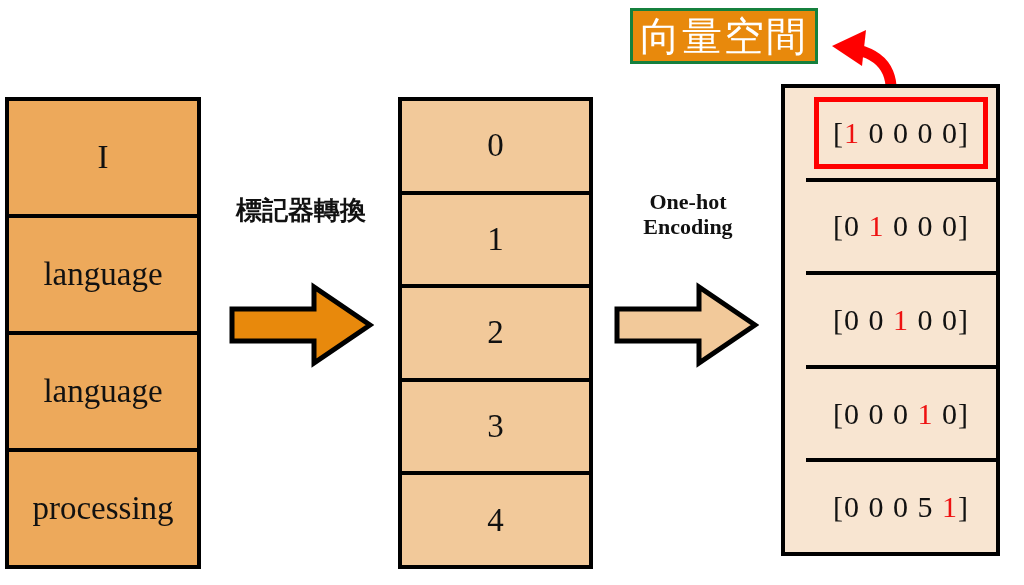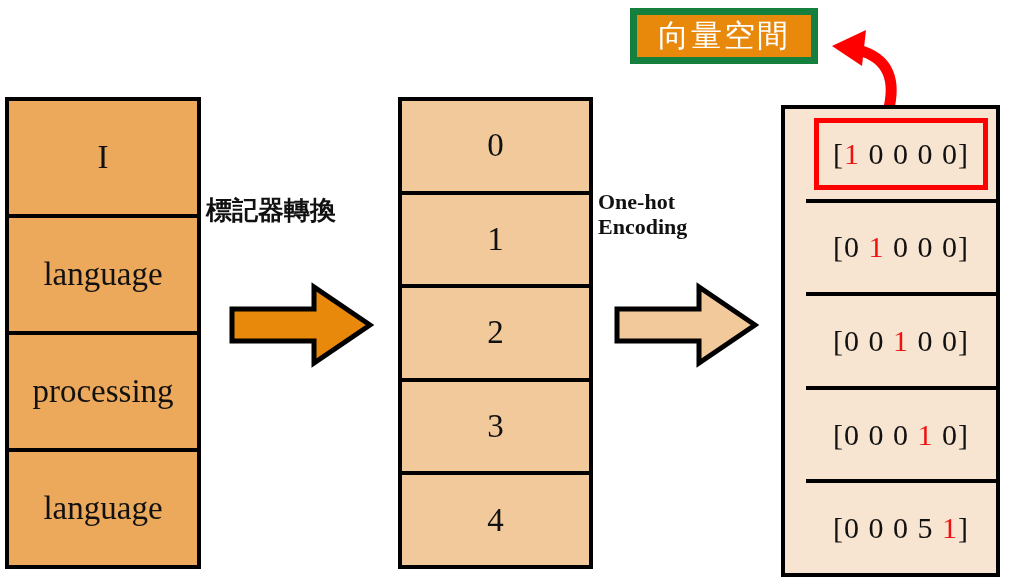--- a/index.html
+++ b/index.html
@@ -17,28 +17,28 @@
   }
 
   
   .vs-label {
     position: absolute;
     left: 630px;
     top: 8px;
     width: 188px;
     height: 56px;
     background: #E8890C;
-    border: 7px solid #15803d;
+    border: 3px solid #15803d;
     box-sizing: border-box;
     display: flex;
     align-items: center;
     justify-content: center;
     color: #ffffff;
     font-family: "DejaVu Sans", sans-serif;
-    font-size: 31px;
+    font-size: 40px;
     letter-spacing: 2px;
   }
 
   
   .red-arrow {
     position: absolute;
     left: 818px;
     top: 12px;
     width: 160px;
     height: 110px;
@@ -81,21 +81,21 @@
     top: 97px;
     width: 195px;
     height: 472px;
     background: #F2C99A;
   }
   #tbl-ids .row { font-size: 33px; color: #111111; }
 
   
   #tbl-vectors {
     left: 781px;
-    top: 105px;
+    top: 84px;
     width: 219px;
     height: 472px;
     background: #F8E5D1;
     padding-left: 21px;
   }
   #tbl-vectors .row { font-size: 30px; color: #111111; }
   #tbl-vectors .vec { white-space: pre; letter-spacing: 1px; }
   #tbl-vectors .one { color: #EE1111; }
   .hl-box {
     position: absolute;
@@ -104,21 +104,21 @@
     top: 9px;
     bottom: 9px;
     border: 5px solid #FF0000;
     box-sizing: border-box;
     pointer-events: none;
   }
 
   
   .caption {
     position: absolute;
-    text-align: left;
+    text-align: center;
     font-weight: bold;
     color: #111111;
     line-height: 1.12;
   }
   #cap-tokenizer {
     left: 206px;
     top: 196px;
     width: 190px;
     font-family: "DejaVu Sans", sans-serif;
     font-size: 26px;
@@ -155,24 +155,24 @@
   </svg>
 
   <div class="tbl" id="tbl-tokens">
     <div class="row">
         <span>I</span>
       </div>
     <div class="row">
         <span>language</span>
       </div>
     <div class="row">
+        <span>language</span>
+      </div>
+    <div class="row">
         <span>processing</span>
-      </div>
-    <div class="row">
-        <span>language</span>
       </div>
   </div>
 
   <div class="caption" id="cap-tokenizer">
     <span>標記器轉換</span>
   </div>
 
   <svg class="block-arrow" id="arrow-1" viewBox="0 0 146 86">
     <polygon points="4,27 86,27 86,5 142,43 86,81 86,59 4,59" fill="#E8890C" stroke="#000000" stroke-width="5" stroke-linejoin="miter"></polygon>
   </svg>

